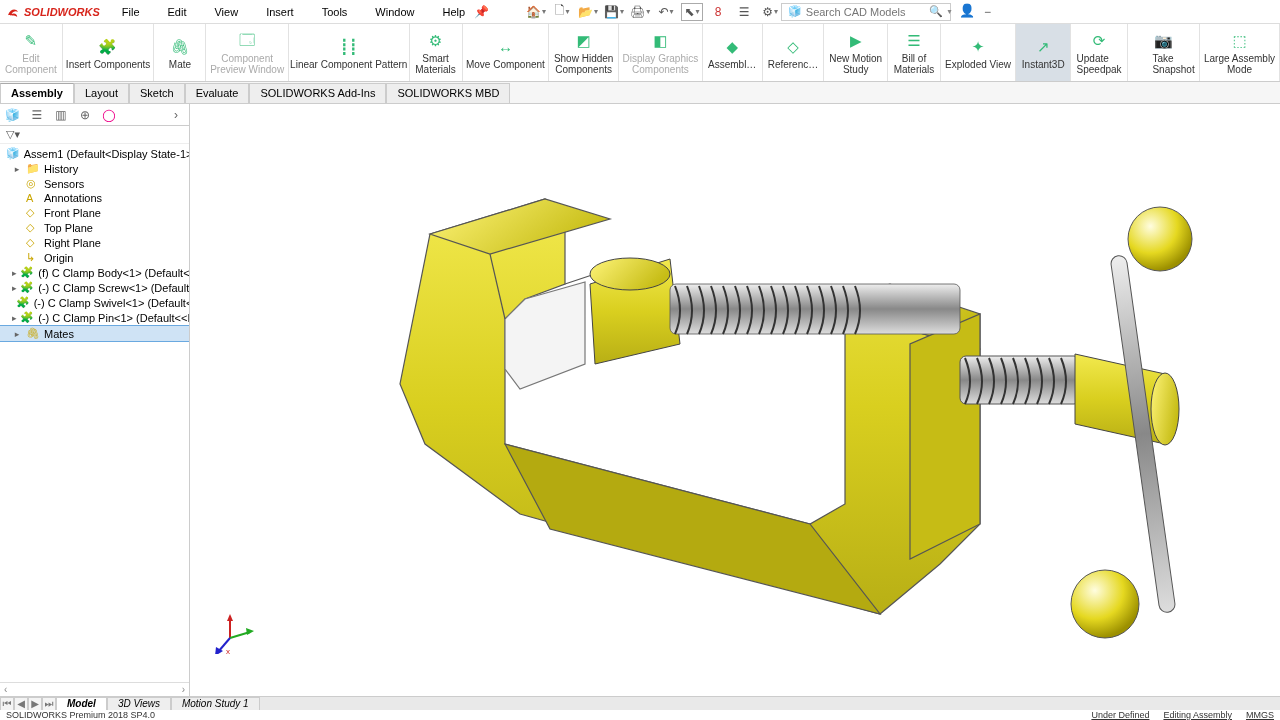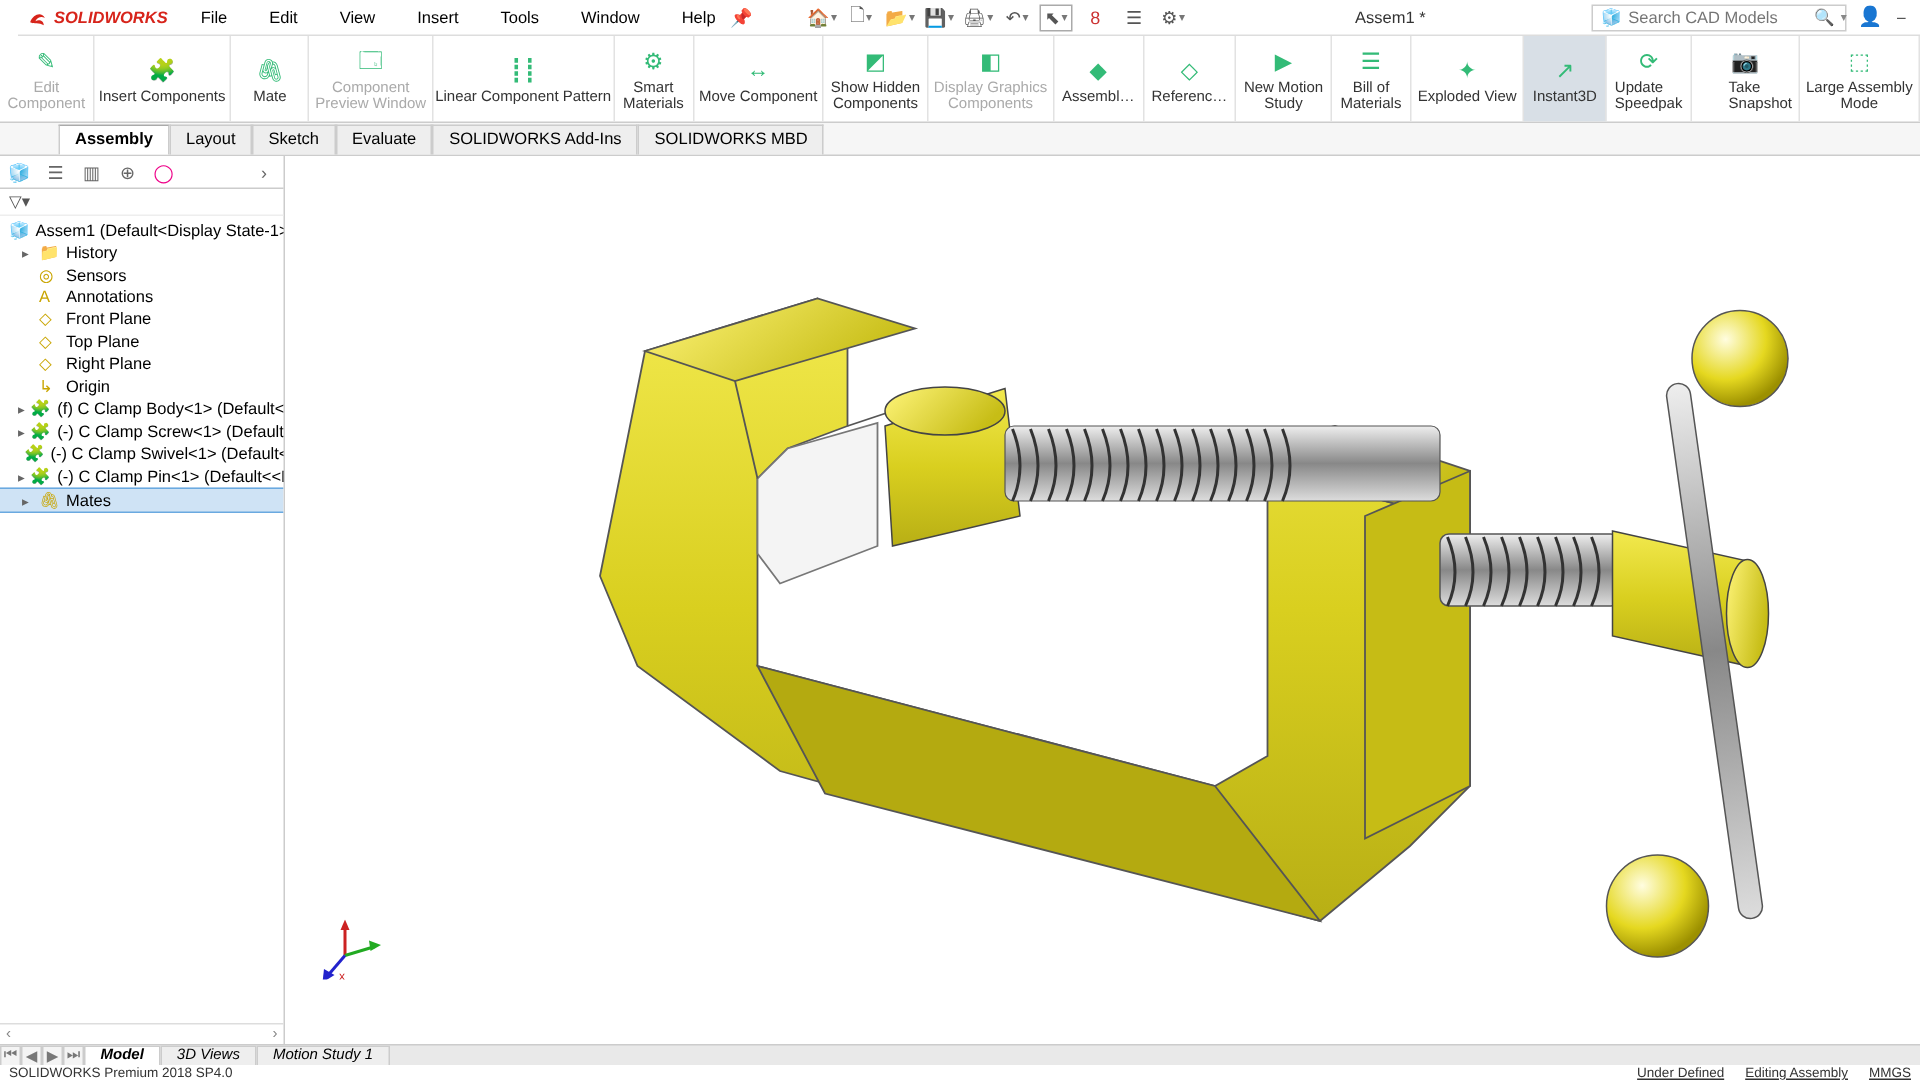--- a/index.html
+++ b/index.html
@@ -1,40 +1,40 @@
 <!DOCTYPE html>
 <html><head>
 <meta charset="utf-8">
 <style>
 * { margin:0; padding:0; box-sizing:border-box; font-family:"Segoe UI",Arial,sans-serif; }
 body { width:1280px; height:720px; overflow:hidden; background:#fff; }
 
 
-.titlebar { height:24px; background:#fff; border-bottom:1px solid #ddd; display:flex; align-items:center; padding:0 6px; font-size:11px;margin-left:12px; }
+.titlebar { height:24px; background:#fff; border-bottom:1px solid #ddd; display:flex; align-items:center; padding:0 6px; font-size:11px; }
 .logo { display:flex; align-items:center; gap:4px; color:#d7241b; font-weight:bold; font-style:italic; }
 .logo-swirl { width:14px; height:14px; display:inline-block; }
 .menu-bar { display:flex; gap:16px; margin-left:16px; }
 .menu-bar span { padding:2px 6px; cursor:pointer; }
 .qat { display:flex; gap:4px; margin-left:22px; align-items:center; }
 .qat-btn { width:22px; height:18px; display:flex; align-items:center; justify-content:center; color:#555; font-size:12px; cursor:pointer; position:relative; }
 .qat-btn .caret { font-size:8px; color:#777; margin-left:1px; }
 .doc-title { flex:1; text-align:center; color:#333; }
 .search-box { display:flex; align-items:center; gap:4px; border:1px solid #ccc; padding:1px 6px; width:170px; height:18px; font-size:11px; color:#888;}
 .search-box input { border:none; outline:none; font-size:11px; width:120px; color:#888;}
 .user-area { margin-left:8px; display:flex; gap:6px; font-size:13px; color:#555;}
 
 
 .ribbon { height:58px; background:#fff; border-bottom:1px solid #ccc; display:flex; overflow:hidden;}
 .rib-group { display:flex; flex-direction:column; align-items:center; justify-content:center; padding:2px 8px; border-right:1px solid #e2e2e2; font-size:10px; color:#333; cursor:pointer; min-width:52px;}
 .rib-group.disabled { color:#aaa; }
 .rib-icon { width:22px; height:22px; display:flex; align-items:center; justify-content:center; color:#3b7; font-size:15px; margin-bottom:1px;}
 .rib-group.active { background:#d8dfe6; }
 
 
-.tabstrip { height:22px; background:#f6f6f6; border-bottom:1px solid #ccc; display:flex; align-items:stretch; font-size:11px;padding-left:39px; }
+.tabstrip { height:22px; background:#f6f6f6; border-bottom:1px solid #ccc; display:flex; align-items:stretch; font-size:11px; }
 .tabstrip .tab { padding:3px 10px; border:1px solid #ccc; border-bottom:none; background:#fff; margin-top:1px; cursor:pointer;}
 .tabstrip .tab:first-child { background:#fff; border-top:1px solid #aaa;}
 .tabstrip .tab:not(:first-child){ background:#eee; }
 
 
 .hud { position:absolute; top:110px; left:640px; display:flex; gap:5px; font-size:13px; color:#666;}
 .hud span { cursor:pointer; }
 
 
 .leftpanel { position:absolute; top:104px; left:0; width:190px; bottom:24px; border-right:1px solid #ccc; background:#fff; font-size:11px; display:flex; flex-direction:column; }
@@ -98,21 +98,20 @@
     <span class="qat-btn">📂<span class="caret">▾</span></span>
     <span class="qat-btn">💾<span class="caret">▾</span></span>
     <span class="qat-btn">🖨<span class="caret">▾</span></span>
     <span class="qat-btn">↶<span class="caret">▾</span></span>
     <span class="qat-btn" style="border:1px solid #aaa;">⬉<span class="caret">▾</span></span>
     <span class="qat-btn" style="color:#c33;">8</span>
     <span class="qat-btn">☰</span>
     <span class="qat-btn">⚙<span class="caret">▾</span></span>
   </div>
 
-  <div class="doc-title">Assem1 *</div>
 
   <div class="search-box">
     <span>🧊</span>
     <input placeholder="Search CAD Models" style="">
     <span>🔍</span>
     <span style="font-size:8px;">▾</span>
   </div>
   <div class="user-area">
     <span>👤</span>
     <span>－</span>

